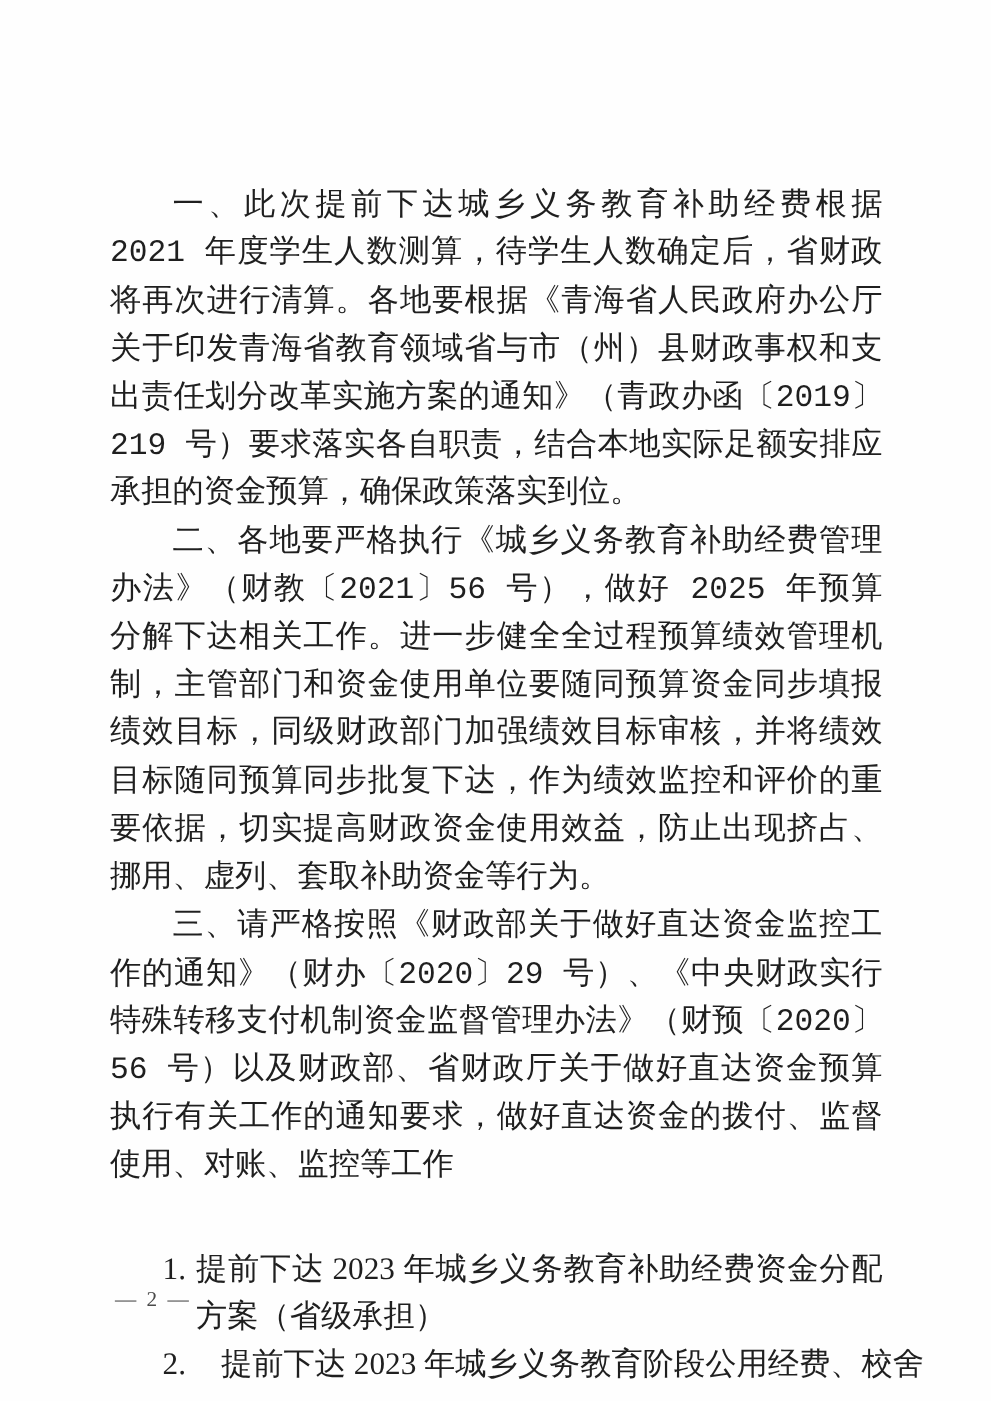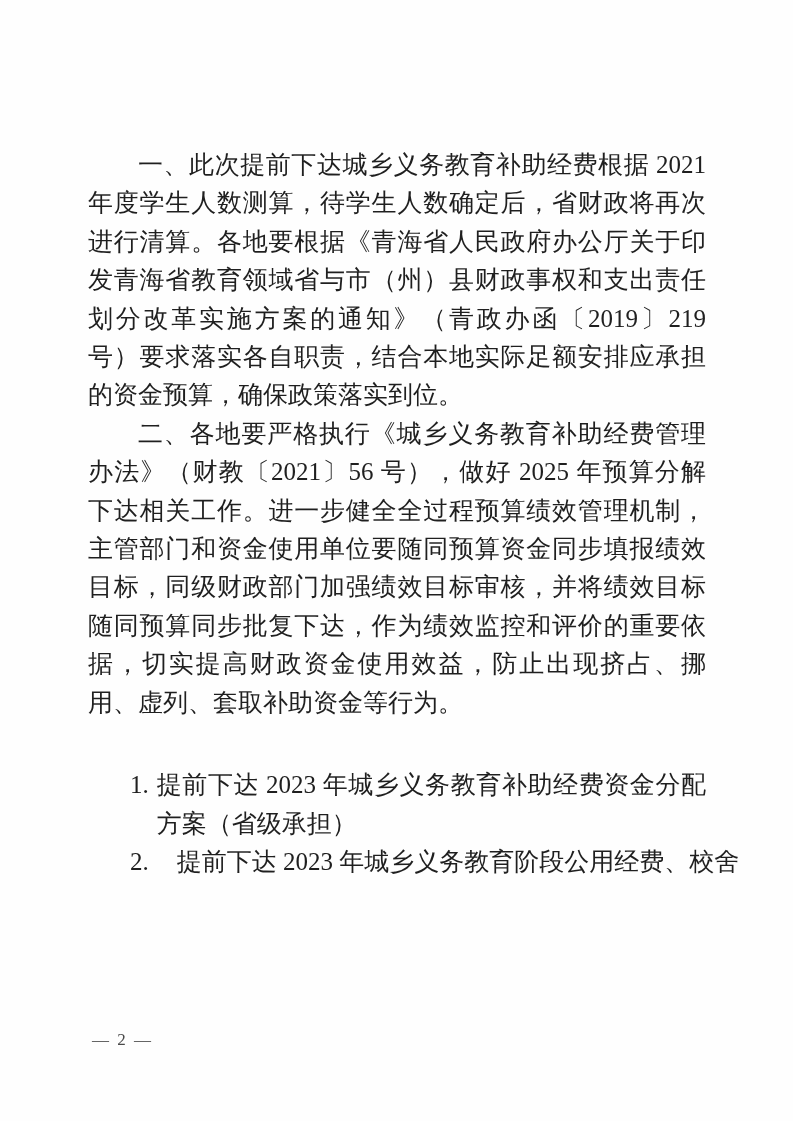--- a/index.html
+++ b/index.html
@@ -22,20 +22,21 @@
     width: 618px;
     font-size: 25px;
     line-height: 38.4px;
     color: #1f1f1f;
     text-align: justify;
     text-justify: inter-character;
   }
   .para {
     margin: 0;
     text-indent: 2em;
+    font-family: Liberation Mono, monospace;
   }
   .attachments {
     display: flex;
     margin-top: 44px;
     padding-left: 42px;
   }
   .att-label {
     flex: none;
     padding-right: 12px;
     white-space: nowrap;
@@ -69,20 +70,21 @@
     white-space: nowrap;
   }
 </style>
 </head>
 <body>
 
 <div class="page">
   <div class="content">
     <p class="para">一、此次提前下达城乡义务教育补助经费根据 2021 年度学生人数测算，待学生人数确定后，省财政将再次进行清算。各地要根据《青海省人民政府办公厅关于印发青海省教育领域省与市（州）县财政事权和支出责任划分改革实施方案的通知》（青政办函〔2019〕219 号）要求落实各自职责，结合本地实际足额安排应承担的资金预算，确保政策落实到位。</p>
     <p class="para">二、各地要严格执行《城乡义务教育补助经费管理办法》（财教〔2021〕56 号），做好 2025 年预算分解下达相关工作。进一步健全全过程预算绩效管理机制，主管部门和资金使用单位要随同预算资金同步填报绩效目标，同级财政部门加强绩效目标审核，并将绩效目标随同预算同步批复下达，作为绩效监控和评价的重要依据，切实提高财政资金使用效益，防止出现挤占、挪用、虚列、套取补助资金等行为。</p>
+    <p class="para">三、请严格按照《财政部关于做好直达资金监控工作的通知》（财办〔2020〕29 号）、《中央财政实行特殊转移支付机制资金监督管理办法》（财预〔2020〕56 号）以及财政部、省财政厅关于做好直达资金预算执行有关工作的通知要求，做好直达资金的拨付、监督使用、对账、监控等工作</p>
 
     <div class="attachments">
       <div class="att-items">
         <div class="att-item">
           <span class="att-num">1.</span>
           <span class="att-text">提前下达 2023 年城乡义务教育补助经费资金分配方案（省级承担）</span>
         </div>
         <div class="att-item nowrap">
           <span class="att-num">2.</span>
           <span class="att-text">提前下达 2023 年城乡义务教育阶段公用经费、校舍</span>

